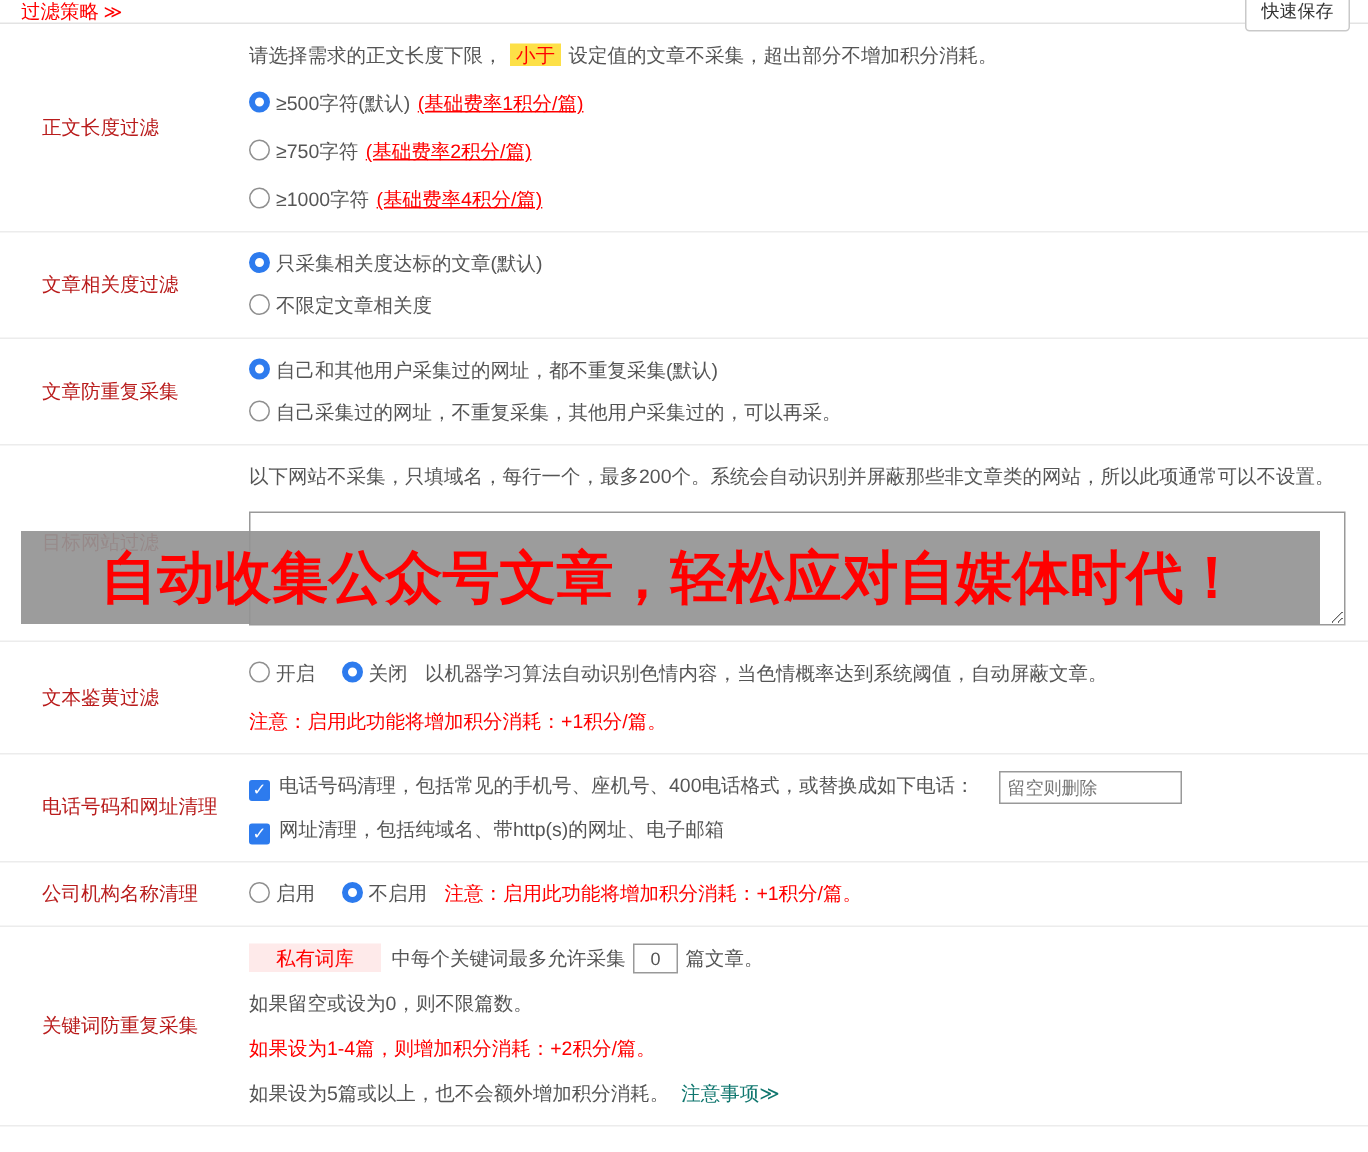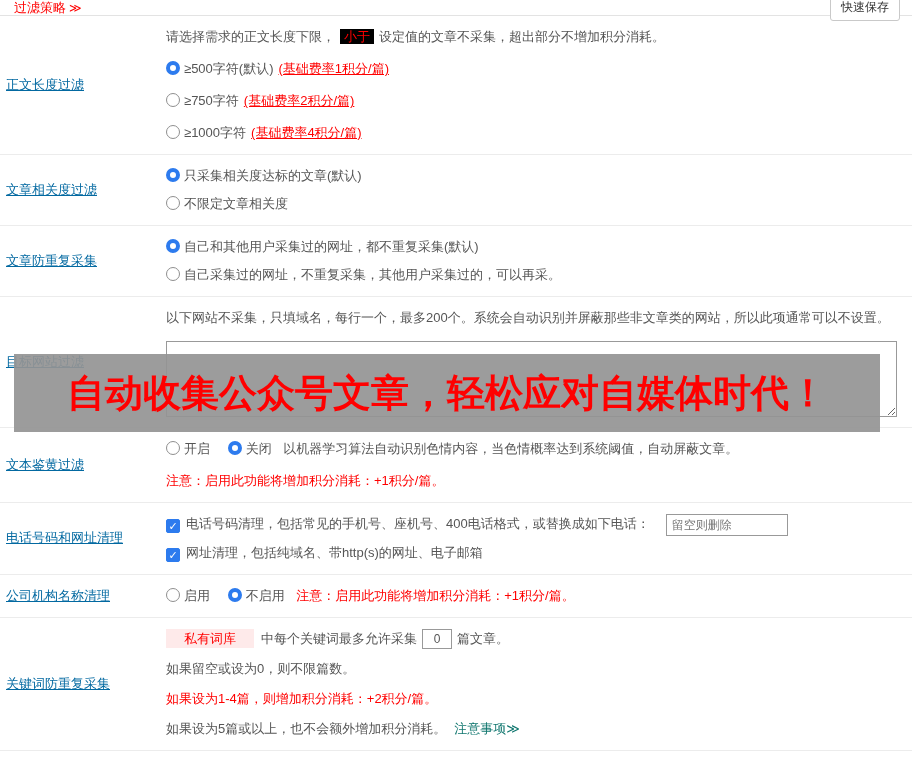--- a/index.html
+++ b/index.html
@@ -10,32 +10,32 @@
     position:relative; overflow:hidden;
   }
   .topbar { height:16px; display:flex; align-items:center; justify-content:space-between;
             padding:0 12px 0 14px; border-bottom:1px solid #e3e3e3; }
   .page-title { color:#f00; font-size:13px; cursor:pointer; }
   .page-title .arrow { font-size:12px; margin-left:3px; }
   .save-btn { background:#fff; border:1px solid #c9c9c9; border-radius:3px;
               padding:4px 10px; font-size:12px; color:#333; cursor:pointer; }
 
   .row { display:flex; border-bottom:1px solid #ececec; }
-  .row-label { width:166px; min-width:166px; padding-left:6px; display:flex; align-items:center; color:#0369a1;text-decoration:underline; }
+  .row-label { width:166px; min-width:166px; padding-left:28px; display:flex; align-items:center; color:#b91c1c; }
   .row-content { flex:1; padding:10px 15px 10px 0; }
 
   .line { line-height:22px; }
   .line + .line { margin-top:10px; }
   .line.tight + .line.tight { margin-top:6px; }
   .line.k + .line.k { margin-top:8px; }
 
   .red { color:#f00; }
   .u { text-decoration:underline; }
   .note-sp { margin-left:5px;margin-top:24px; }
-  .hl { color:#f00; background:#000000; padding:0 4px; margin:16px 5px; }
+  .hl { color:#f00; background:#fde047; padding:0 4px; margin:16px 5px; }
   .badge { color:#f00; background:#feeaea; padding:2px 18px; margin-right:7px; }
   .gap { margin-left:14px; }
   .gap-sm { margin-left:8px; }
 
   .radio { display:inline-block; width:14px; height:14px; border:1px solid #8f8f8f;
            border-radius:50%; background:#fff; vertical-align:-2px; margin-right:4px; cursor:pointer; }
   .radio.checked { border:4px solid #2d7bee; }
 
   .checkbox { display:inline-block; width:14px; height:14px; background:#2d7bee;
               border:1px solid #2d7bee; border-radius:2px; vertical-align:-2px;
@@ -45,21 +45,21 @@
   .text-input { border:1px solid #999; height:22px; width:122px; padding:2px 5px;
                 font-size:12px; color:#555; vertical-align:middle; margin-left:16px; }
   .text-input::placeholder { color:#777; }
   .num-input { border:1px solid #999; height:20px; width:30px; text-align:center;
                font-size:12px; color:#555; vertical-align:middle; margin:0 5px; }
   .site-textarea { display:block; width:100%; height:76px; margin-top:12px;
                    border:1px solid #999; resize:vertical; font-family:inherit;
                    font-size:12px; padding:4px; }
   .link { color:#0f766e; cursor:pointer; margin-left:8px; }
 
-  .watermark { position:absolute; left:14px; right:32px; top:354px; height:78px;
+  .watermark { position:absolute; left:14px; right:32px; top:354px; height:62px;
                background:rgba(148,148,148,0.92); display:flex; align-items:center;
                justify-content:center; z-index:20; }
   .watermark-text { color:#f00; font-size:38px; font-weight:bold; white-space:nowrap; }
 </style>
 </head>
 <body>
 
 <div class="topbar">
   <div class="page-title">
     <span>过滤策略</span><span class="arrow">≫</span>

